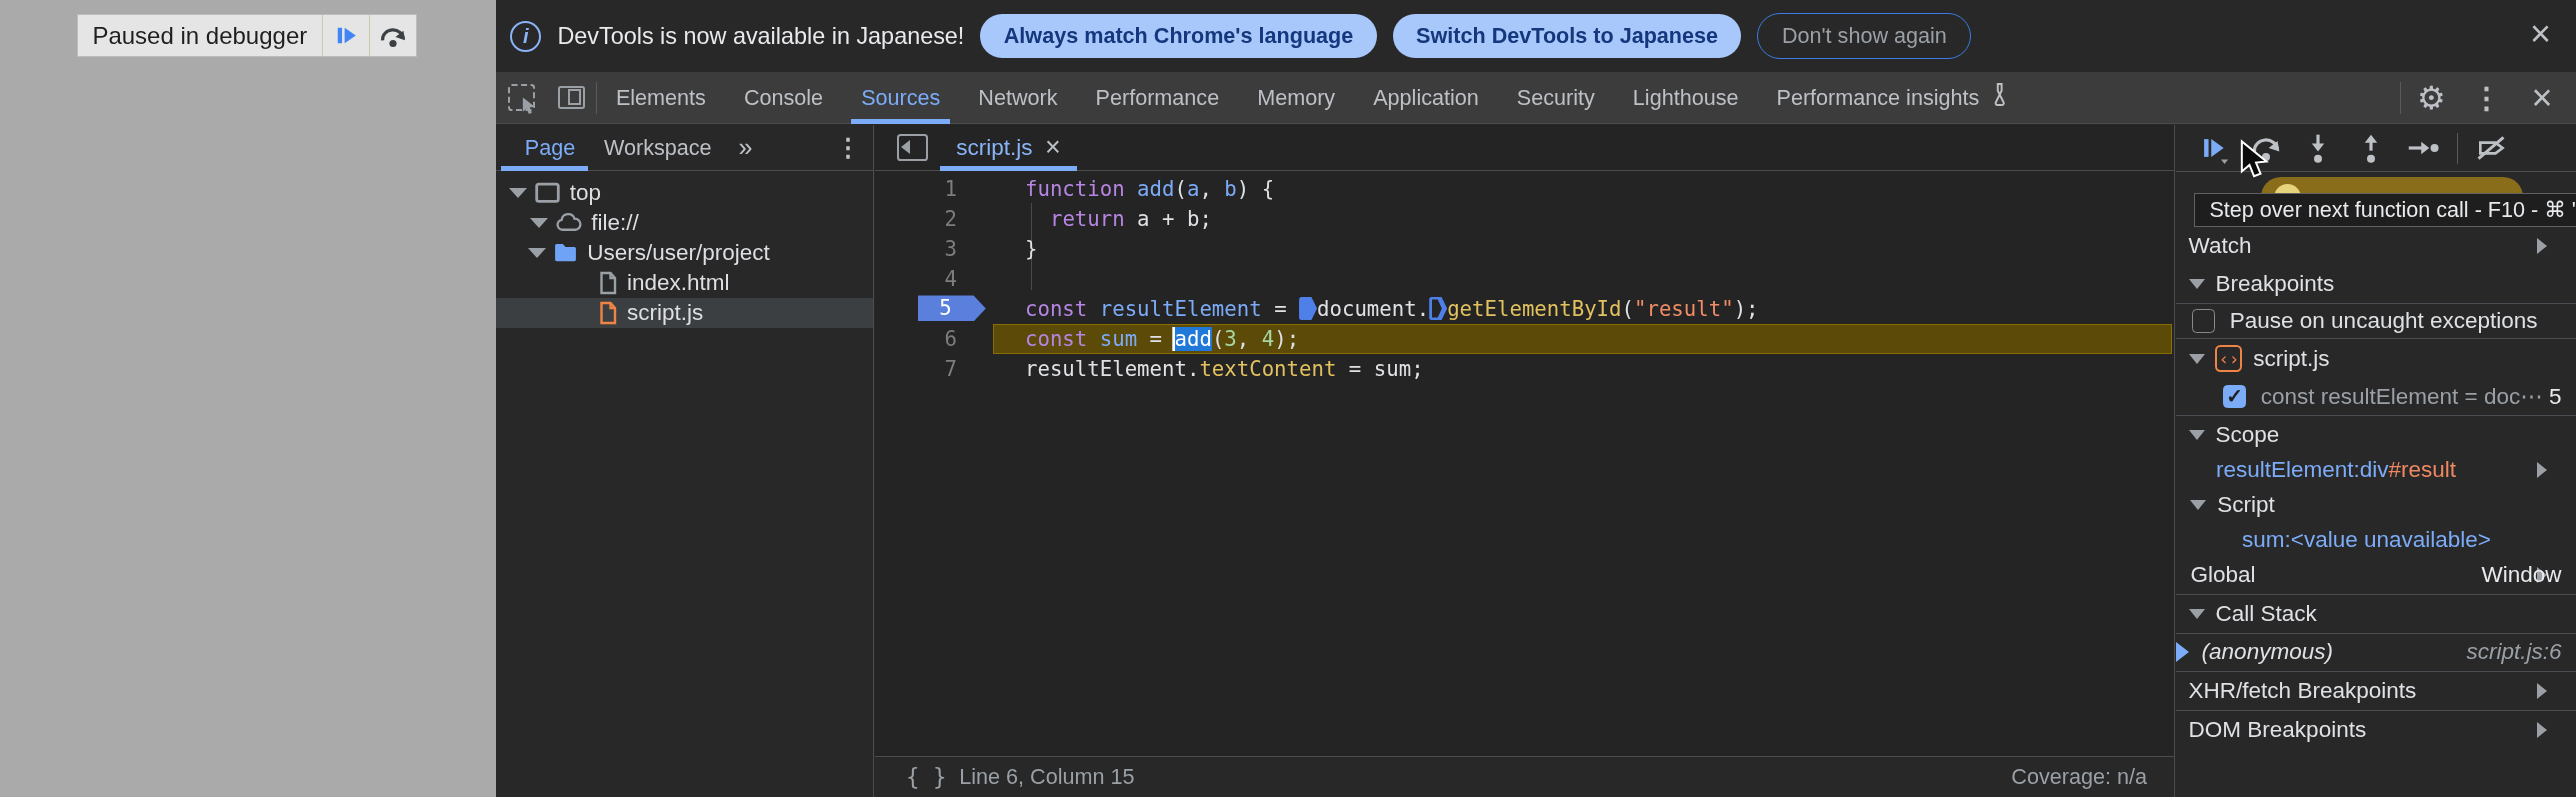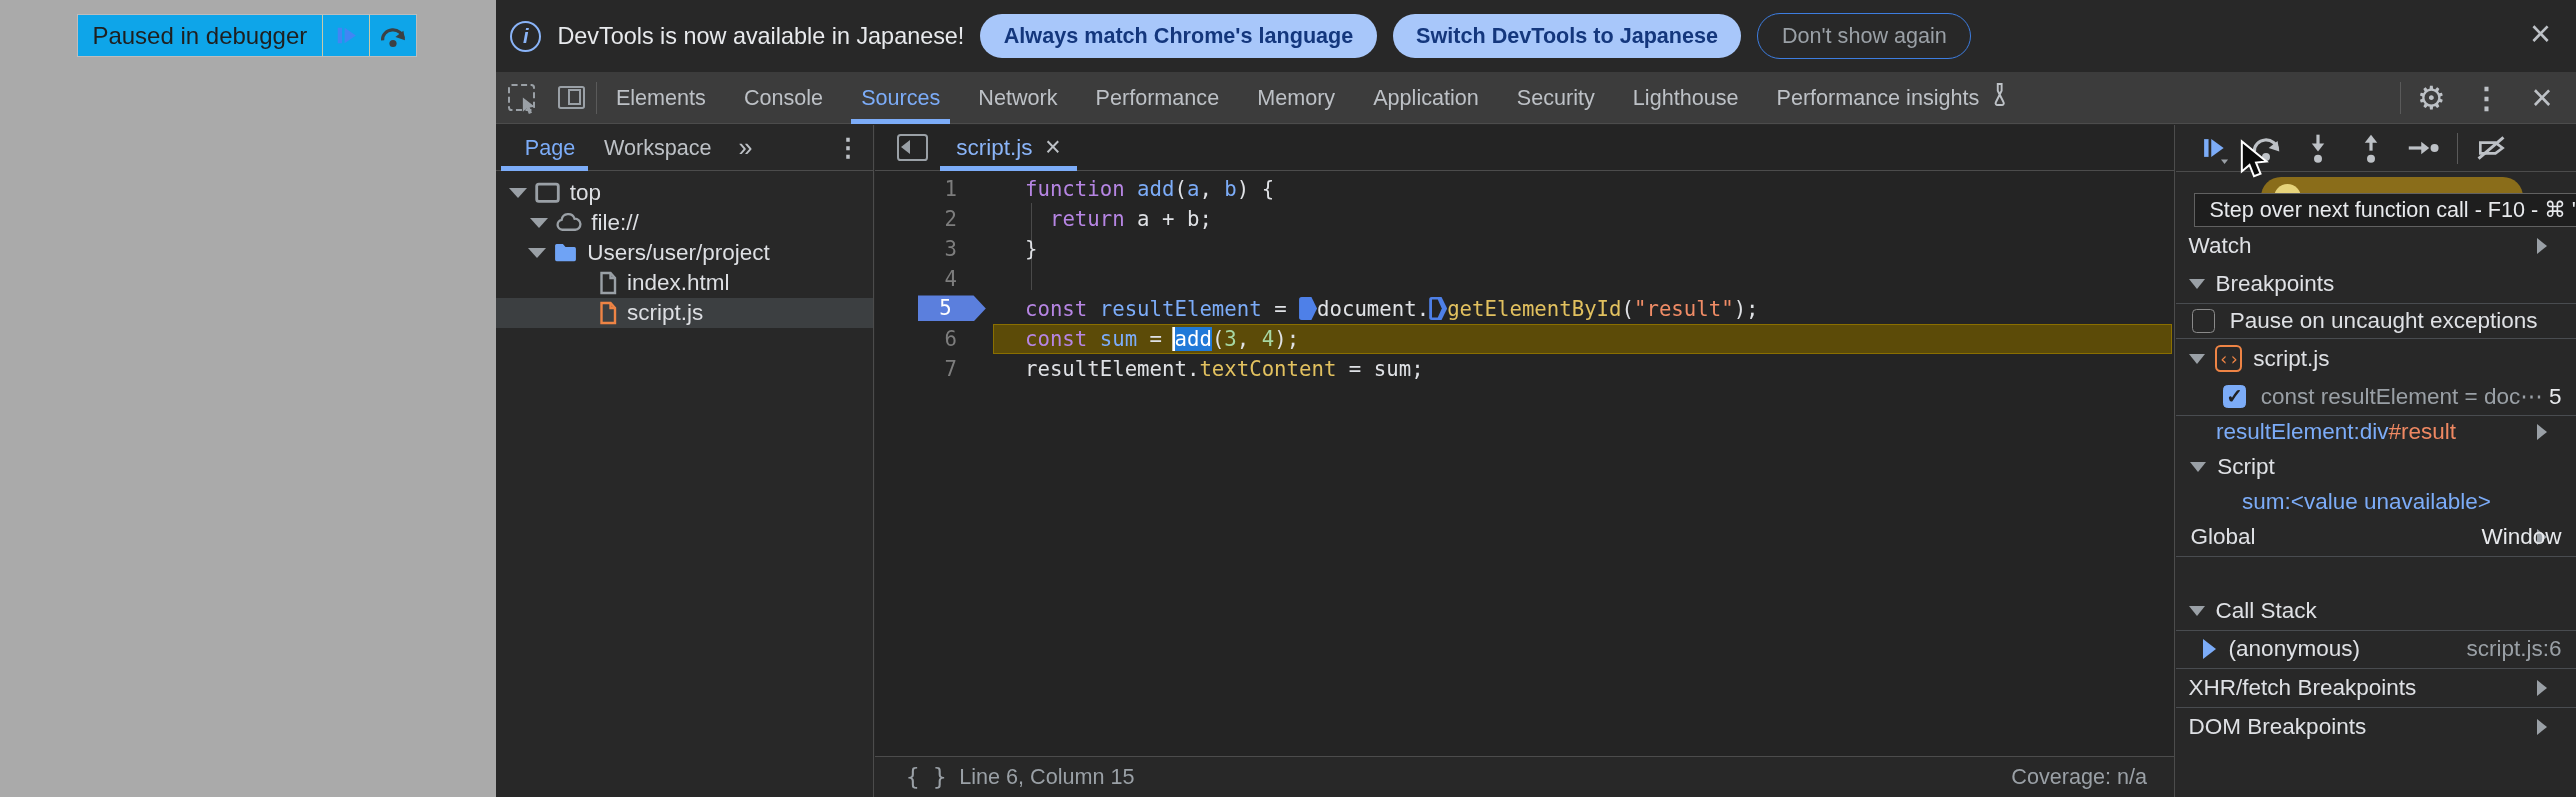--- a/index.html
+++ b/index.html
@@ -2,21 +2,21 @@
 <html style="font-size:14.4px"><head>
 <meta charset="utf-8">
 <style>
   * { margin:0; padding:0; box-sizing:border-box; }
   html,body { width:2576px; height:797px; overflow:hidden; }
   body { font-family:"Liberation Sans", sans-serif; background:#aaaaaa; position:relative; color:#e8eaed; }
 
   
   .page-area { position:absolute; left:0; top:0; width:496px; height:797px; background:#aaaaaa; }
   .paused-banner { position:absolute; left:77px; top:14.4px; height:43px; display:flex; align-items:stretch;
-    background:#0ea5e9; border:1.8px solid #bdbdbd; }
+    background:#e5e5e5; border:1.8px solid #bdbdbd; }
   .paused-banner .pb-label { display:flex; align-items:center; padding:0 14.4px; font-size:24px; color:#1f1f1f; white-space:nowrap; }
   .pb-btn { width:47px; display:flex; align-items:center; justify-content:center; border-left:1.8px solid #c9c9a8; cursor:pointer; }
 
   
   .devtools { position:absolute; left:496px; top:0; width:2080px; height:797px; background:#282828; }
 
   
   .notif { position:absolute; left:0; top:0; width:2080px; height:72px; background:#282828; display:flex; align-items:center; gap:16px; padding-left:14.4px; }
   .info-ic { width:31px; height:31px; border:2.7px solid #8ab4f8; border-radius:50%; color:#8ab4f8; font-size:20px; display:flex; align-items:center; justify-content:center; font-style:italic; font-weight:bold; flex:none; }
   .notif-text { font-size:23.4px; color:#e8eaed; white-space:nowrap; }
@@ -358,20 +358,24 @@
           <span class="tri2 down"></span>
           <span class="js-badge">‹›</span>
           <span>script.js</span>
         </div>
         <div class="srow" style="height: 36px; padding-left: 47px;">
           <span class="cbx checked">✓</span>
           <span class="c-dim">const resultElement = doc⋯</span>
           <span class="right c-white">5</span>
         </div>
         <div class="sdivider"></div>
+        <div class="srow" style="height: 38px;">
+          <span class="tri2 down"></span>
+          <span>Scope</span>
+        </div>
         <div class="srow" style="height: 32px; padding-left: 40px;">
           <span class="tri2 right"></span>
           <span class="c-blue">resultElement: </span>
           <span class="c-blue">div</span>
           <span class="c-orange">#result</span>
         </div>
         <div class="srow" style="height: 38px; padding-left: 14.4px;">
           <span class="tri2 down"></span>
           <span>Script</span>
         </div>
@@ -379,26 +383,26 @@
           <span class="tri2 blank"></span>
           <span class="c-blue">sum: </span>
           <span class="c-blue">&lt;value unavailable&gt;</span>
         </div>
         <div class="srow" style="height: 38px; padding-left: 14.4px;">
           <span class="tri2 right"></span>
           <span>Global</span>
           <span class="right c-white">Window</span>
         </div>
         <div class="sdivider"></div>
-        <div class="srow" style="height: 38px; margin-top: 35px;">
+        <div class="srow" style="height: 38px;">
           <span class="tri2 down"></span>
           <span>Call Stack</span>
         </div>
         <div class="sdivider"></div>
-        <div class="srow" style="height: 38px; padding-left: 27px;">
+        <div class="srow" style="height: 38px; padding-left: 0; font-style: italic;">
           <span class="stack-arrow"></span>
           <span>(anonymous)</span>
           <span class="right c-dim">script.js:6</span>
         </div>
         <div class="sdivider"></div>
         <div class="srow" style="height: 38px;">
           <span class="tri2 right"></span>
           <span>XHR/fetch Breakpoints</span>
         </div>
         <div class="sdivider"></div>

